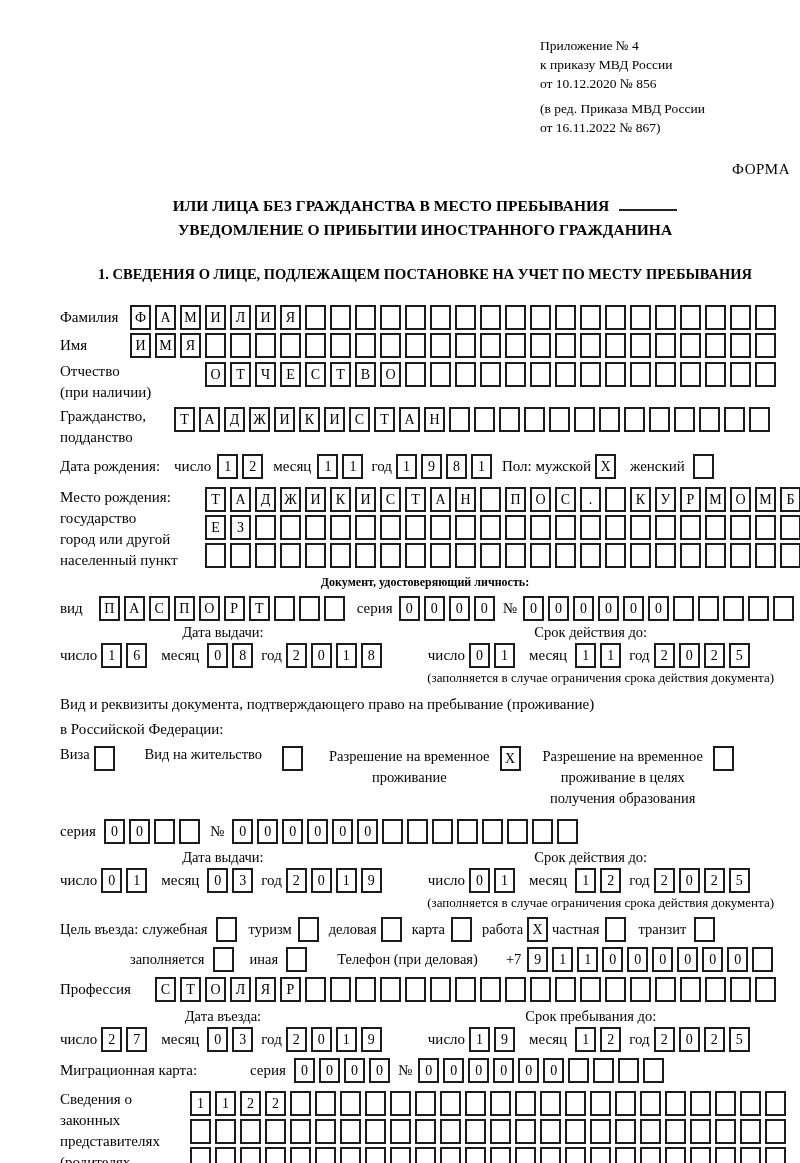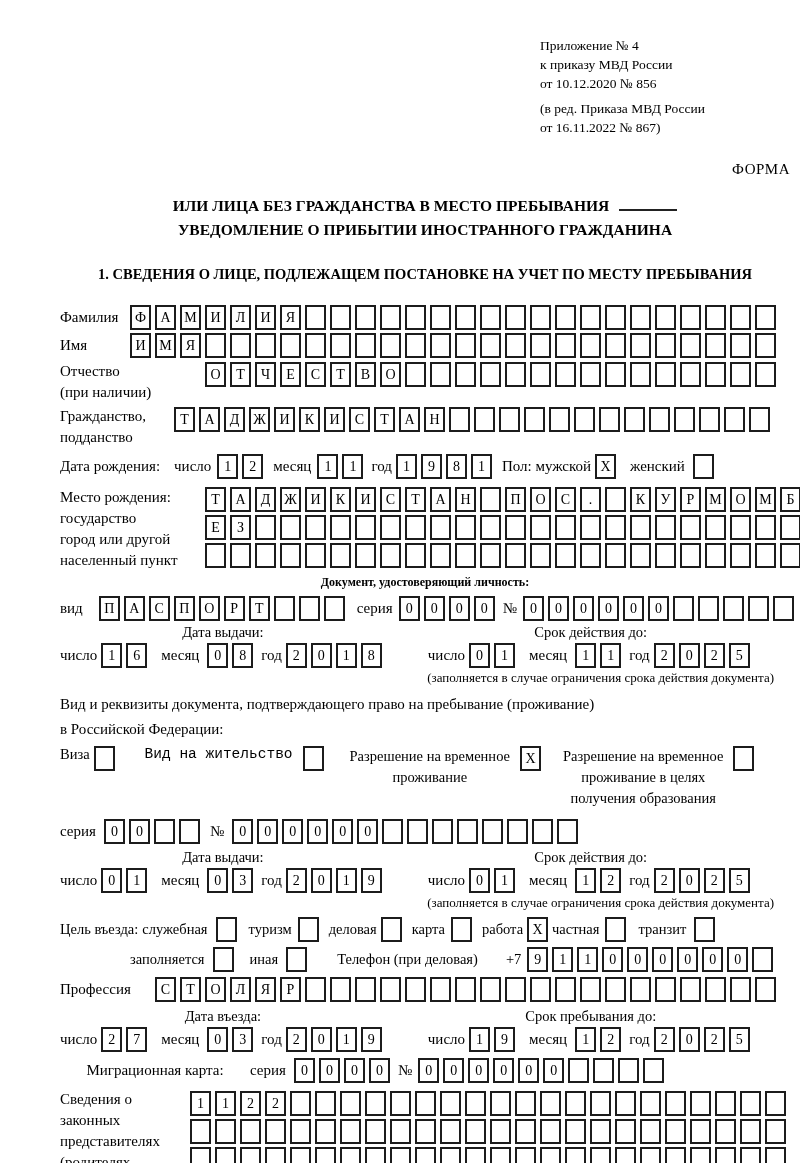--- a/index.html
+++ b/index.html
@@ -416,21 +416,21 @@
     <div class="date-note">(заполняется в случае ограничения срока действия документа)</div>
 
     <div class="para">Вид и реквизиты документа, подтверждающего право на пребывание (проживание)</div>
     <div class="para">в Российской Федерации:</div>
 
     <div class="permit-row">
       <span class="lbl mr4">Виза</span>
       <span class="cells">
           <span class="cell"></span>
         </span>
-      <span class="lbl" style="margin-left:26px;margin-right:10px;font-family:Liberation Mono, monospace;">Вид на жительство</span>
+      <span class="lbl" style="margin-left:26px;margin-right:20px;">Вид на жительство</span>
       <span class="cells">
           <span class="cell"></span>
         </span>
       <span class="opt-center" style="margin-left:22px;margin-right:10px;">
         <span>Разрешение на временное</span><br>
         <span>проживание</span>
       </span>
       <span class="cells">
           <span class="cell">X</span>
         </span>
@@ -647,21 +647,21 @@
           <span class="cells">
               <span class="cell">2</span>
               <span class="cell">0</span>
               <span class="cell">2</span>
               <span class="cell">5</span>
             </span>
         </div>
       </div>
     </div>
 
-    <div class="frow" style="margin-bottom:6px;text-align:center;">
+    <div class="frow" style="margin-bottom:6px;">
       <span class="lbl" style="width:190px;">Миграционная карта:</span>
       <span class="lbl mr8">серия</span>
       <span class="cells">
           <span class="cell">0</span>
           <span class="cell">0</span>
           <span class="cell">0</span>
           <span class="cell">0</span>
         </span>
       <span class="lbl ml4 mr6">№</span>
       <span class="cells">

